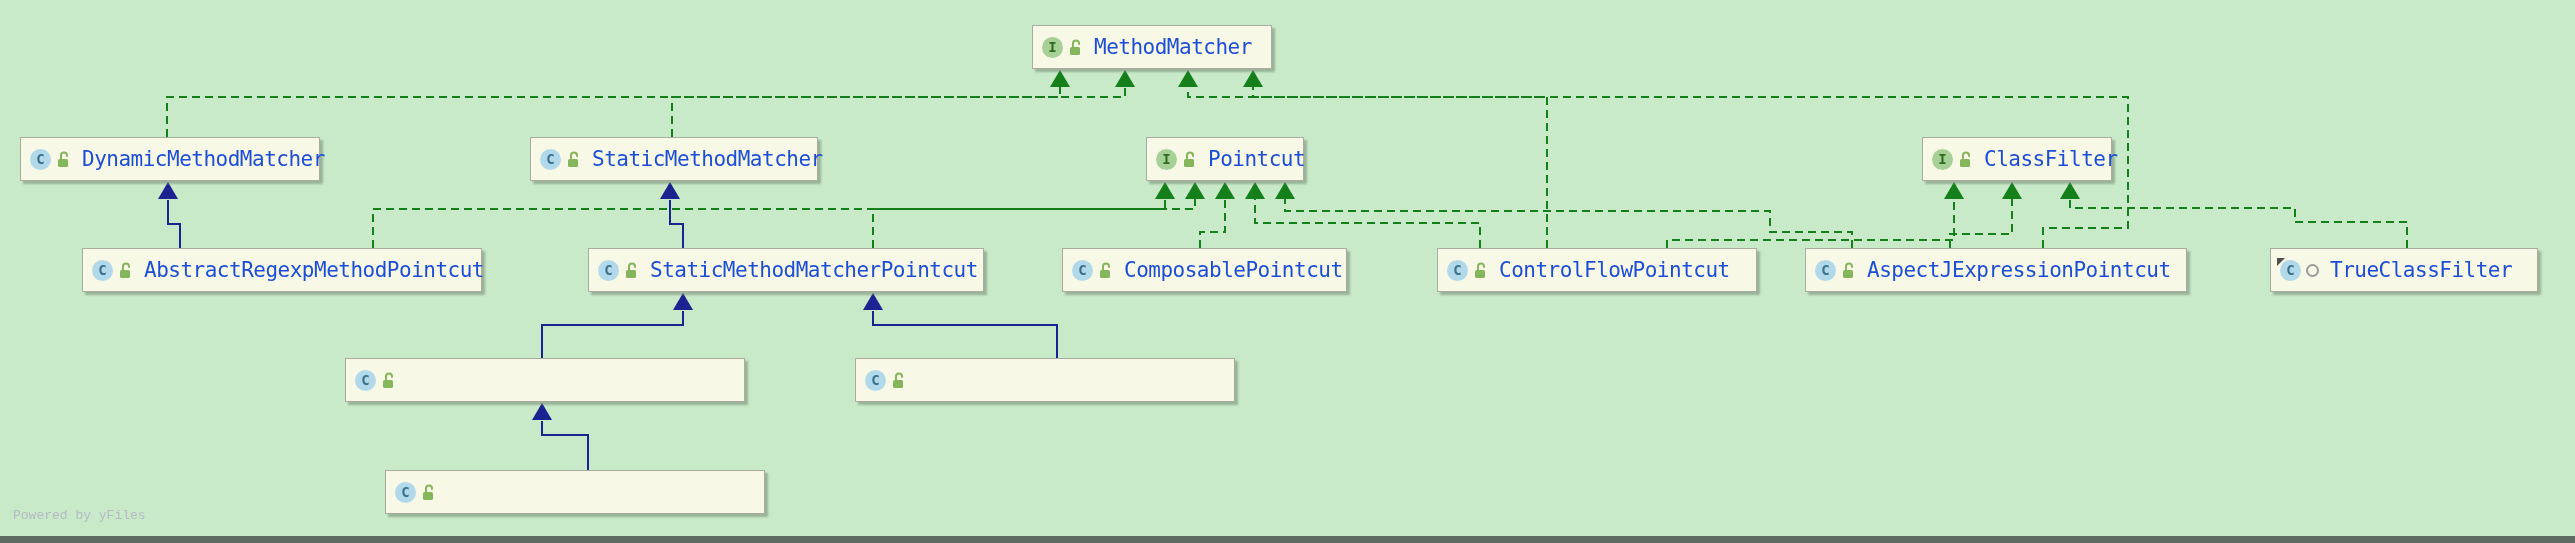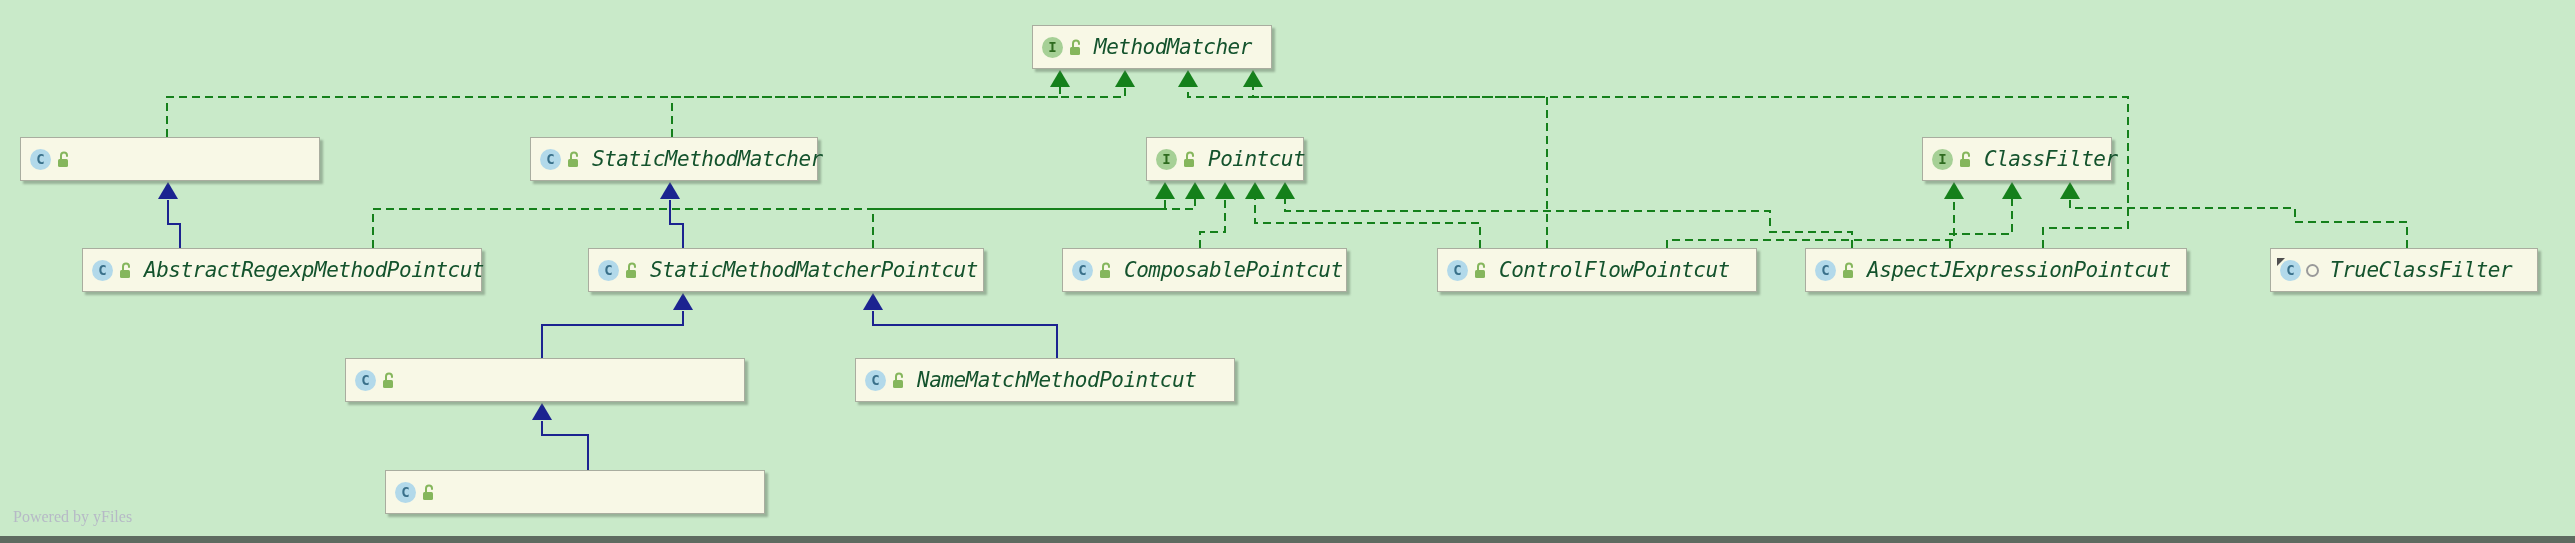--- a/index.html
+++ b/index.html
@@ -11,23 +11,23 @@
         display:flex;align-items:center;padding-left:9px;white-space:nowrap;cursor:default;}
   .badge{position:relative;width:21px;height:21px;border-radius:50%;flex:0 0 auto;
          display:flex;align-items:center;justify-content:center;
          font:bold 14px "DejaVu Sans Mono",monospace;}
   .badge.class{background:#b2d9ea;color:#39708a;}
   .badge.interface{background:#a6d096;color:#2e6b1f;}
   .wedge{position:absolute;left:-3px;top:-2px;width:0;height:0;
          border-top:8px solid #4f4f4f;border-right:8px solid transparent;}
   .mod{margin-left:5px;flex:0 0 auto;display:flex;align-items:center;}
   .pkg-circle{width:9px;height:9px;border:2px solid #9a9a9a;border-radius:50%;}
-  .label{margin-left:11px;font-size:21px;color:#14532d;letter-spacing:-0.5px;font-style:italic;}
-  .watermark{position:absolute;left:13px;top:508px;font-family:Liberation Serif, serif;
-             font-size:16px;color:#b6b9c6;}
+  .label{margin-left:11px;font-size:21px;color:#1d4ed8;letter-spacing:-0.5px;}
+  .watermark{position:absolute;left:13px;top:508px;font-family:Liberation Mono, monospace;
+             font-size:13px;color:#b6b9c6;}
   .bottom-bar{position:absolute;left:0;bottom:0;width:100%;height:7px;background:#5e6b60;}
 </style>
 </head>
 <body>
 
 <div class="canvas">
   <svg id="edges" viewBox="0 0 2575 543" xmlns="http://www.w3.org/2000/svg">
       <polyline points="167,137 167,97 1060,97 1060,87" fill="none" stroke="#15801b" stroke-width="2" stroke-dasharray="8 5"></polyline>
       <polygon points="1060,70 1050,87 1070,87" fill="#15801b"></polygon>
       <polyline points="672,137 672,97 1125,97 1125,87" fill="none" stroke="#15801b" stroke-width="2" stroke-dasharray="8 5"></polyline>
@@ -75,20 +75,21 @@
         <span class="label">MethodMatcher</span>
       </div>
       <div class="node" style="left: 20px; top: 137px; width: 300px; height: 44px;">
         <span class="badge class">C</span>
         <span class="mod">
           <svg width="15" height="17" viewBox="0 0 15 17">
       <path d="M5 8 V4.6 a3 3 0 0 1 6 0 v1.2" fill="none" stroke="#85b65c" stroke-width="2"></path>
       <rect x="2" y="8" width="10" height="8" rx="1.5" fill="#85b65c"></rect>
           </svg>
         </span>
+        <span class="label">DynamicMethodMatcher</span>
       </div>
       <div class="node" style="left: 530px; top: 137px; width: 288px; height: 44px;">
         <span class="badge class">C</span>
         <span class="mod">
           <svg width="15" height="17" viewBox="0 0 15 17">
       <path d="M5 8 V4.6 a3 3 0 0 1 6 0 v1.2" fill="none" stroke="#85b65c" stroke-width="2"></path>
       <rect x="2" y="8" width="10" height="8" rx="1.5" fill="#85b65c"></rect>
           </svg>
         </span>
         <span class="label">StaticMethodMatcher</span>
@@ -180,21 +181,20 @@
         </span>
       </div>
       <div class="node" style="left: 855px; top: 358px; width: 380px; height: 44px;">
         <span class="badge class">C</span>
         <span class="mod">
           <svg width="15" height="17" viewBox="0 0 15 17">
       <path d="M5 8 V4.6 a3 3 0 0 1 6 0 v1.2" fill="none" stroke="#85b65c" stroke-width="2"></path>
       <rect x="2" y="8" width="10" height="8" rx="1.5" fill="#85b65c"></rect>
           </svg>
         </span>
-        <span class="label">NameMatchMethodPointcut</span>
       </div>
       <div class="node" style="left: 385px; top: 470px; width: 380px; height: 44px;">
         <span class="badge class">C</span>
         <span class="mod">
           <svg width="15" height="17" viewBox="0 0 15 17">
       <path d="M5 8 V4.6 a3 3 0 0 1 6 0 v1.2" fill="none" stroke="#85b65c" stroke-width="2"></path>
       <rect x="2" y="8" width="10" height="8" rx="1.5" fill="#85b65c"></rect>
           </svg>
         </span>
       </div>

